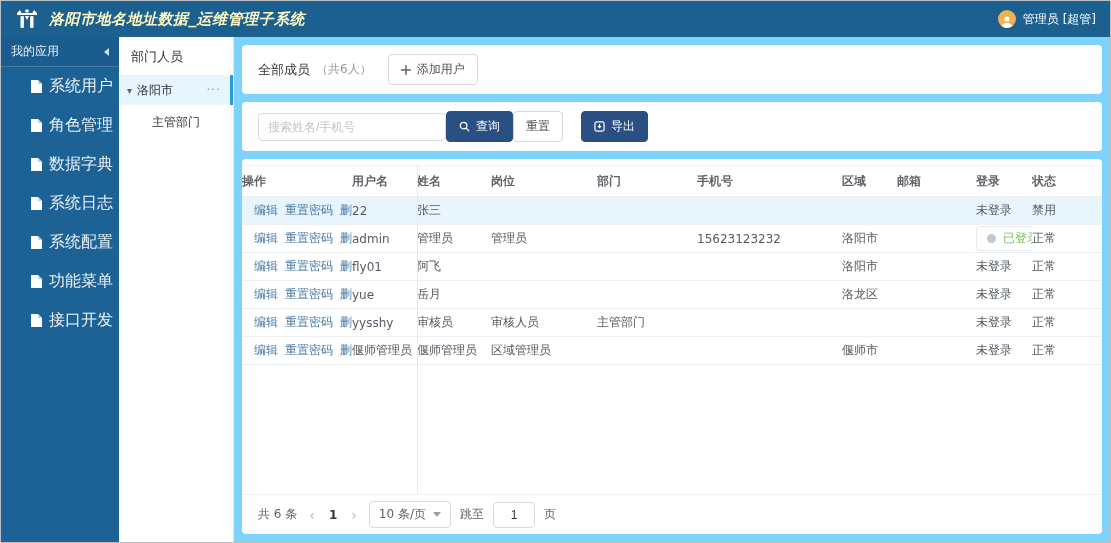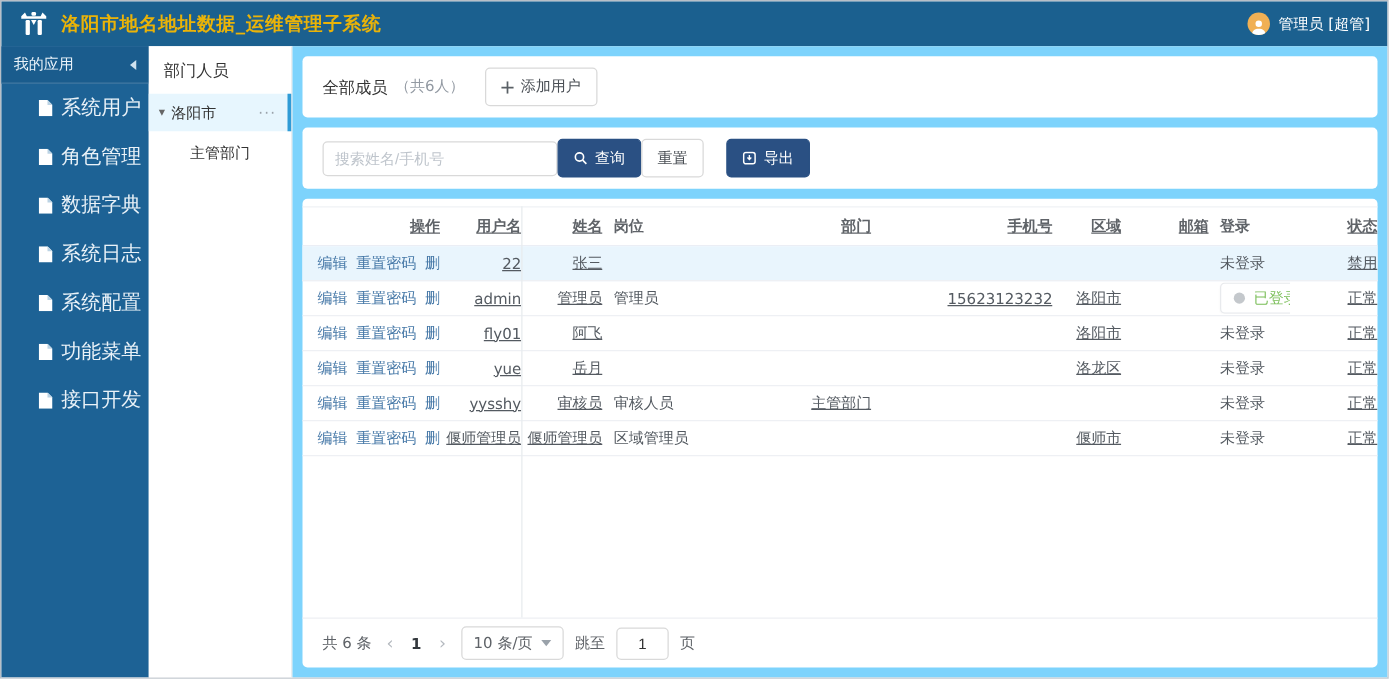--- a/index.html
+++ b/index.html
@@ -4,21 +4,21 @@
 <style>
   * { margin:0; padding:0; box-sizing:border-box; }
   html,body { background:#dfe3e8; }
   body { font-family:"DejaVu Sans","Liberation Sans",sans-serif; }
   .frame{ width:1111px; height:543px; background:#fff; border:1px solid #b8bfc7;
           position:relative; overflow:hidden; margin:0 auto; display:flex; flex-direction:column; }
 
   
   .top{ height:36px; background:#1b608f; display:flex; align-items:center; padding:0 14px; flex:0 0 auto; }
   .logo{ width:24px; height:22px; display:flex; align-items:center; justify-content:center; }
-  .app-title{ color:#eab308; font-size:15px; font-weight:bold; margin-left:10px; letter-spacing:.5px; }
+  .app-title{ color:#fef9c3; font-size:15px; font-weight:bold; margin-left:10px; letter-spacing:.5px;font-style:italic; }
   .top-right{ margin-left:auto; display:flex; align-items:center; gap:7px; }
   .avatar{ width:18px; height:18px; border-radius:50%; background:#f0b054; display:flex; align-items:flex-end; justify-content:center; overflow:hidden; }
   .user-name{ color:#ffffff; font-size:12px; }
 
   
   .body{ flex:1; display:flex; min-height:0; }
 
   
   .nav{ width:118px; background:#1d6295; color:#fff; flex:0 0 auto; display:flex; flex-direction:column; }
   .nav-head{ height:30px; background:#1a5c8d; border-bottom:1px solid rgba(255,255,255,.18);
@@ -54,21 +54,21 @@
   
   .card-table{ flex:1; display:flex; flex-direction:column; min-height:0; position:relative; padding-top:6px; }
   .tbl{ flex:1; position:relative; min-height:0; }
   .tbl-row{ display:grid; grid-template-columns:110px 65px 65px 115px 100px 145px 55px 70px 65px 1fr;
             align-items:center; font-size:12px; }
   .tbl-head{ height:32px; border-top:1px solid #f0f2f5; border-bottom:1px solid #ebeef5; color:#5f6368; font-weight:bold; }
   .tbl-body .tbl-row{ height:28px; border-bottom:1px solid #eef0f4; color:#545a61; }
   .tbl-body .tbl-row.hl{ background:#e9f5fd; }
   .cell{ overflow:hidden; white-space:nowrap; }
   .a-left{ padding-left:9px; text-align:left; }
-  .a-center{ text-align:right;text-decoration:underline; }
+  .a-center{ text-align:left; }
   .c-ops{ padding-left:12px; display:flex; gap:7px; }
   .op-link{ color:#4779a8; cursor:pointer; }
   .v-divider{ position:absolute; left:175px; top:0; bottom:0; width:1px; background:#e8ebee; }
   .login-badge{ display:inline-flex; align-items:center; gap:7px; border:1px solid #e8eaed; border-radius:4px;
                 background:#fff; padding:3px 10px; box-shadow:0 1px 2px rgba(0,0,0,.04); cursor:pointer; }
   .login-dot{ width:9px; height:9px; border-radius:50%; background:#c4c8cc; }
   .login-on{ color:#7cbf5a; font-size:12px; }
 
   
   .pager{ height:40px; flex:0 0 auto; display:flex; align-items:center; gap:9px; padding:0 16px;

